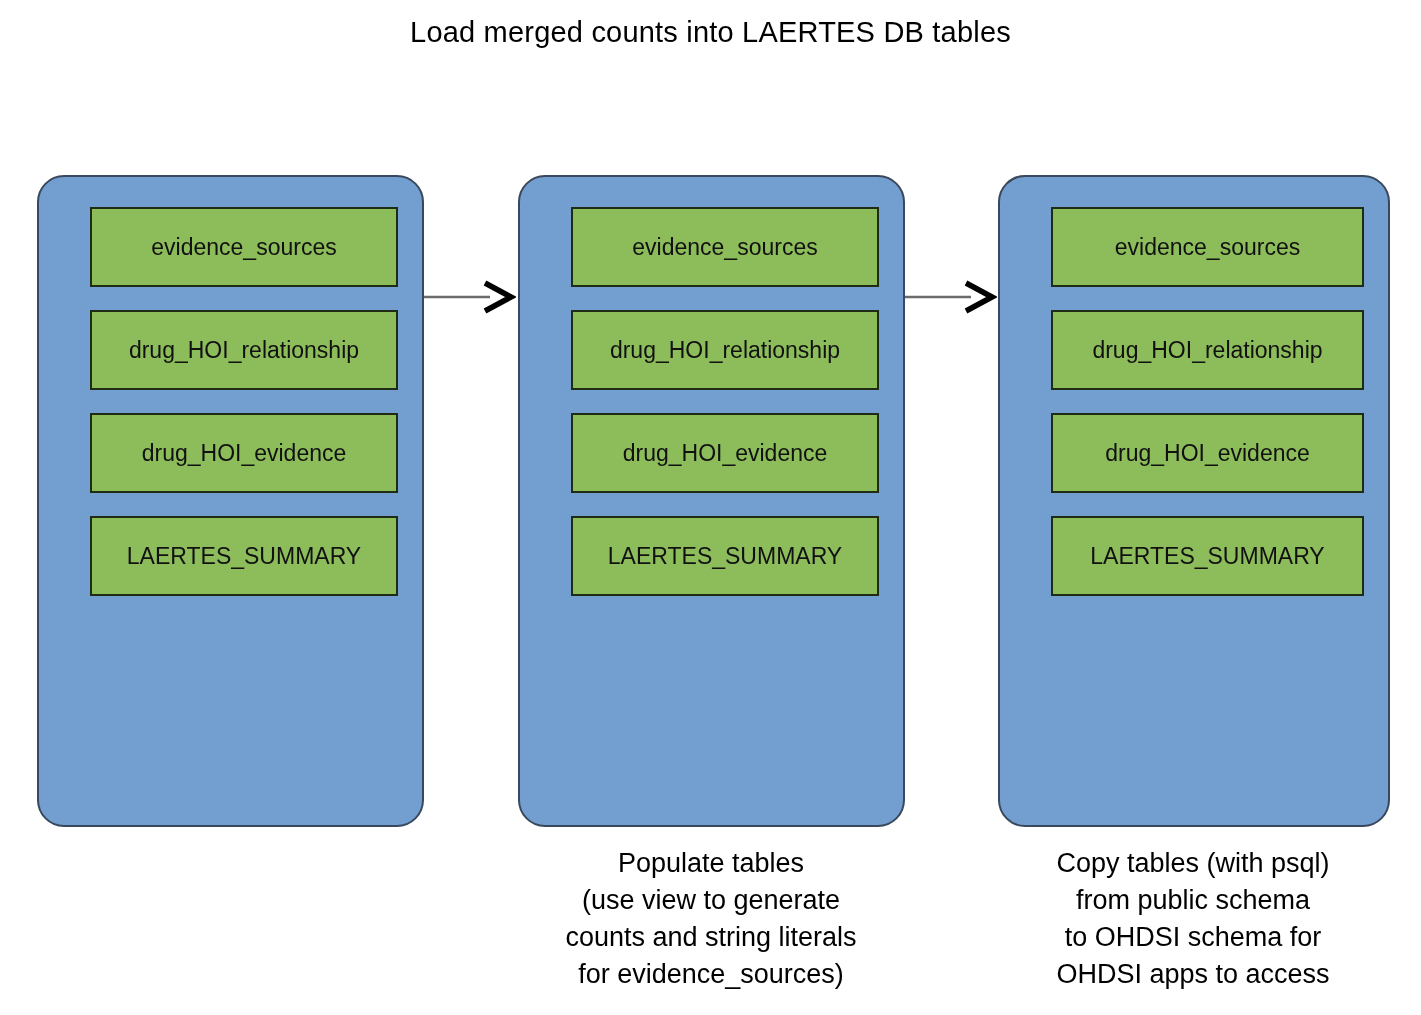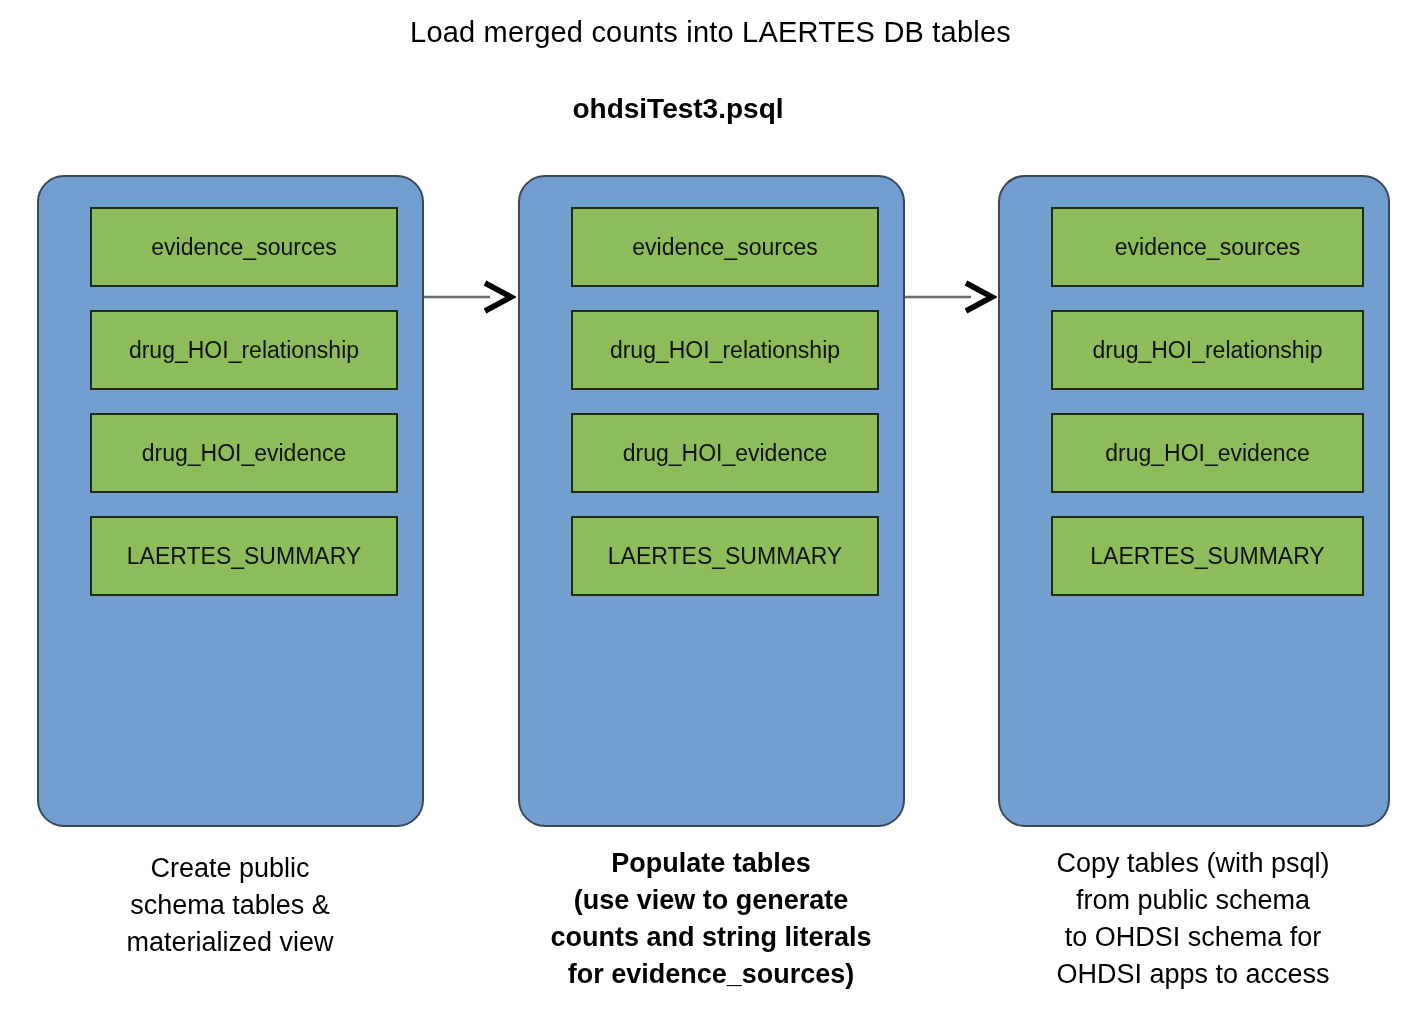--- a/index.html
+++ b/index.html
@@ -74,30 +74,29 @@
   .caption {
     position: absolute;
     width: 440px;
     text-align: center;
     font-size: 27px;
     line-height: 37px;
     white-space: pre-line;
     color: #000000;
   }
   .caption-1 { left: 10px;  top: 850px; }
-  .caption-2 { left: 491px; top: 845px; font-weight: bold; }
+  .caption-2 { left: 491px; top: 845px; }
   .caption-3 { left: 973px; top: 845px; }
 </style>
 </head>
 <body>
 
 <div class="page">
 
   <div class="title">Load merged counts into LAERTES DB tables</div>
-  <div class="subtitle">ohdsiTest3.psql</div>
 
   <div class="panel panel-1">
     <div class="tbox">evidence_sources</div>
     <div class="tbox">drug_HOI_relationship</div>
     <div class="tbox">drug_HOI_evidence</div>
     <div class="tbox">LAERTES_SUMMARY</div>
   </div>
 
   <svg class="arrow arrow-1" width="92" height="40" viewBox="0 0 92 40" xmlns="http://www.w3.org/2000/svg">
     <line x1="0" y1="20" x2="66" y2="20" stroke="#6B6B6B" stroke-width="2.5"></line>
@@ -116,23 +115,20 @@
     <polyline points="61,6 87,20 61,34" fill="none" stroke="#000000" stroke-width="5.5"></polyline>
   </svg>
 
   <div class="panel panel-3">
     <div class="tbox">evidence_sources</div>
     <div class="tbox">drug_HOI_relationship</div>
     <div class="tbox">drug_HOI_evidence</div>
     <div class="tbox">LAERTES_SUMMARY</div>
   </div>
 
-  <div class="caption caption-1">Create public
-schema tables &amp;
-materialized view</div>
   <div class="caption caption-2">Populate tables
 (use view to generate
 counts and string literals
 for evidence_sources)</div>
   <div class="caption caption-3">Copy tables (with psql)
 from public schema
 to OHDSI schema for
 OHDSI apps to access</div>
 
 </div>

